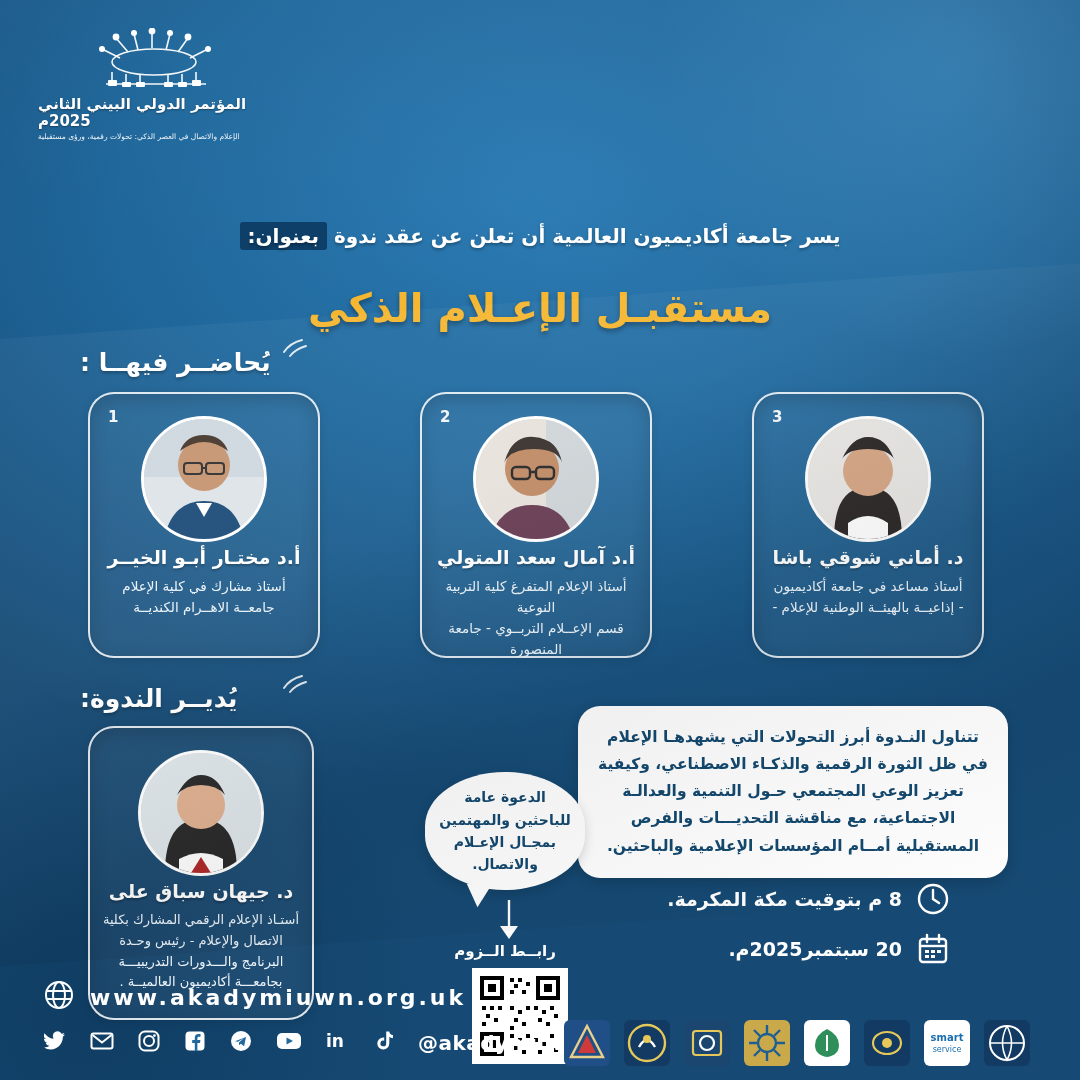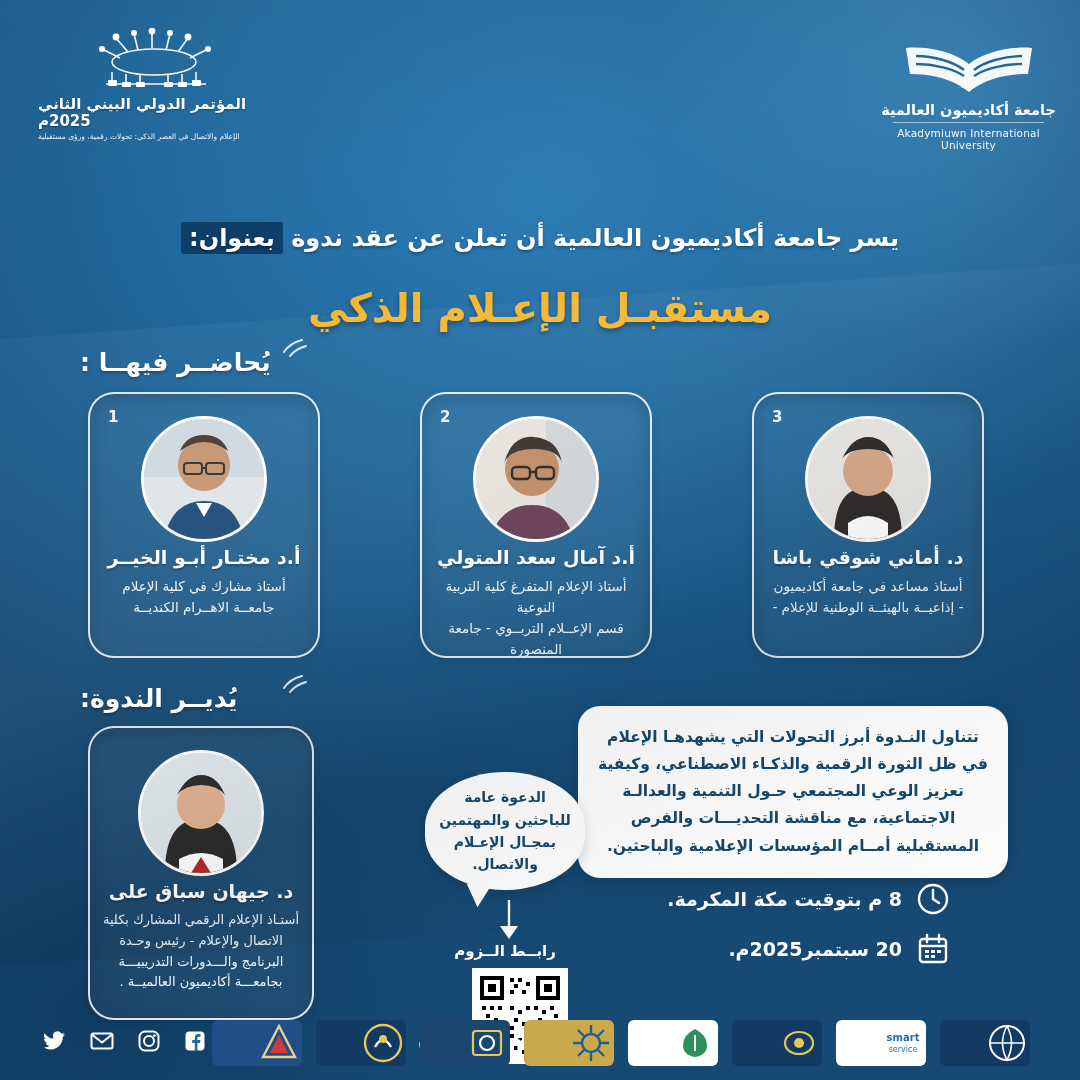--- a/index.html
+++ b/index.html
@@ -54,21 +54,21 @@
   .header-text{
     position:absolute;right:205px;top:62px;width:660px;text-align:center;color:#fff;
     line-height:1.5;
   }
   .header-text .h1{font-size:24px;font-weight:bold;text-shadow:0 2px 3px rgba(0,0,0,.3);}
   .header-text .h2{font-size:24px;font-weight:bold;margin-top:8px;letter-spacing:1px;text-shadow:0 2px 3px rgba(0,0,0,.3);}
 
   
   .announce{
     position:absolute;top:222px;left:0;width:1080px;text-align:center;color:#fff;
-    font-size:24px;font-weight:bold;text-shadow:0 2px 3px rgba(0,0,0,.3);
+    font-size:20px;font-weight:bold;text-shadow:0 2px 3px rgba(0,0,0,.3);
   }
   .announce .hl{
     background:#0e3f68;padding:2px 8px;border-radius:3px;display:inline-block;
   }
   .main-title{
     position:absolute;top:285px;left:0;width:1080px;text-align:center;
     color:#f5b731;font-size:40px;font-weight:bold;letter-spacing:1px;
     text-shadow:0 3px 5px rgba(0,0,0,.35);
   }
 
@@ -166,21 +166,21 @@
     position:absolute;left:44px;top:980px;display:flex;align-items:center;gap:16px;direction:ltr;
   }
   .site .txt{color:#fff;font-size:22px;letter-spacing:3px;font-weight:bold;}
   .social{
     position:absolute;left:44px;top:1030px;display:flex;align-items:center;gap:24px;direction:ltr;color:#fff;
   }
   .social .handle{font-size:20px;font-weight:bold;letter-spacing:.5px;}
   .partners{
     position:absolute;right:50px;bottom:14px;display:flex;align-items:center;gap:14px;direction:ltr;
   }
-  .partners .p{width:46px;height:46px;border-radius:6px;display:flex;align-items:center;justify-content:center;font-size:7px;text-align:center;color:#fff;line-height:1.05;overflow:hidden;padding-left:44px;}
+  .partners .p{width:46px;height:46px;border-radius:6px;display:flex;align-items:center;justify-content:center;font-size:7px;text-align:center;color:#fff;line-height:1.05;overflow:hidden;}
 </style>
 </head>
 <body>
 
 <div class="poster">
 
   <div class="conf-logo">
     <div class="mark">
       <svg width="200" height="66" viewBox="0 0 200 66">
         <g stroke="#ffffff" stroke-width="1.6" fill="none" opacity=".95">
@@ -204,40 +204,20 @@
           <rect x="108" y="54" width="9" height="5" rx="1"></rect>
           <rect x="122" y="54" width="9" height="5" rx="1"></rect>
           <rect x="136" y="52" width="9" height="6" rx="1"></rect>
         </g>
       </svg>
     </div>
     <div class="l1">المؤتمر الدولي البيني الثاني 2025م</div>
     <div class="l2">الإعلام والاتصال في العصر الذكي: تحولات رقمية، ورؤى مستقبلية</div>
   </div>
 
-  <div class="uni-logo">
-    <div class="book">
-      <svg width="138" height="62" viewBox="0 0 138 62">
-        <g fill="#ffffff">
-          <path d="M69 58 C52 44 30 40 10 40 L6 14 C28 12 54 18 69 30 Z" opacity=".95"></path>
-          <path d="M69 58 C86 44 108 40 128 40 L132 14 C110 12 84 18 69 30 Z" opacity=".95"></path>
-        </g>
-        <g stroke="#20689c" stroke-width="2.4" fill="none">
-          <path d="M16 22 C34 22 54 28 64 36"></path>
-          <path d="M16 30 C34 30 54 35 64 42"></path>
-          <path d="M122 22 C104 22 84 28 74 36"></path>
-          <path d="M122 30 C104 30 84 35 74 42"></path>
-        </g>
-        <text x="69" y="54" text-anchor="middle" font-size="9" fill="#ffffff" font-family="DejaVu Sans">AIU</text>
-      </svg>
-    </div>
-    <div class="ar">جامعة أكاديميون العالمية</div>
-    <div class="rule"></div>
-    <div class="en">Akadymiuwn International University</div>
-  </div>
 
 
   <div class="announce">
     <span>يسر جامعة أكاديميون العالمية أن تعلن عن عقد ندوة</span>
     <span class="hl">بعنوان:</span>
   </div>
   <div class="main-title">مستقبـل الإعـلام الذكي</div>
 
   <div class="sec-label" id="speakers-label">
     <svg class="spark" viewBox="0 0 40 26">
@@ -415,20 +395,30 @@
           <rect x="46" y="78" width="4" height="4"></rect>
           <rect x="58" y="66" width="4" height="4"></rect>
         <rect x="66" y="70" width="4" height="4"></rect>
           <rect x="74" y="62" width="4" height="4"></rect>
           <rect x="78" y="76" width="4" height="4"></rect>
         <rect x="62" y="78" width="4" height="4"></rect>
       </g>
     </svg>
   </div>
 
+  <div class="site">
+    <span>
+      <svg width="30" height="30" viewBox="0 0 30 30">
+        <circle cx="15" cy="15" r="13" fill="none" stroke="#ffffff" stroke-width="2"></circle>
+        <ellipse cx="15" cy="15" rx="6" ry="13" fill="none" stroke="#ffffff" stroke-width="2"></ellipse>
+        <path d="M2.5 11 h25 M2.5 19 h25" stroke="#ffffff" stroke-width="2"></path>
+      </svg>
+    </span>
+    <span class="txt">www.akadymiuwn.org.uk</span>
+  </div>
 
   <div class="social">
     <span>
       <svg width="22" height="22" viewBox="0 0 22 22">
           <path d="M21 4.5c-.8.35-1.6.6-2.5.7a4.3 4.3 0 0 0 1.9-2.4c-.85.5-1.8.87-2.8 1.06A4.3 4.3 0 0 0 9.3 7.8c0 .34.04.67.1.99A12.2 12.2 0 0 1 .6 3.3a4.3 4.3 0 0 0 1.33 5.75 4.2 4.2 0 0 1-1.95-.54v.05a4.3 4.3 0 0 0 3.45 4.22c-.6.16-1.2.18-1.8.07a4.3 4.3 0 0 0 4 3A8.7 8.7 0 0 1 0 17.6 12.2 12.2 0 0 0 6.6 19.5c7.9 0 12.2-6.5 12.2-12.2v-.56A8.5 8.5 0 0 0 21 4.5z" fill="#ffffff"></path>
         </svg>
     </span>
     <span>
       <svg width="24" height="22" viewBox="0 0 24 22">
           <rect x="1.5" y="3.5" width="21" height="15" rx="2" fill="none" stroke="#ffffff" stroke-width="2"></rect>

